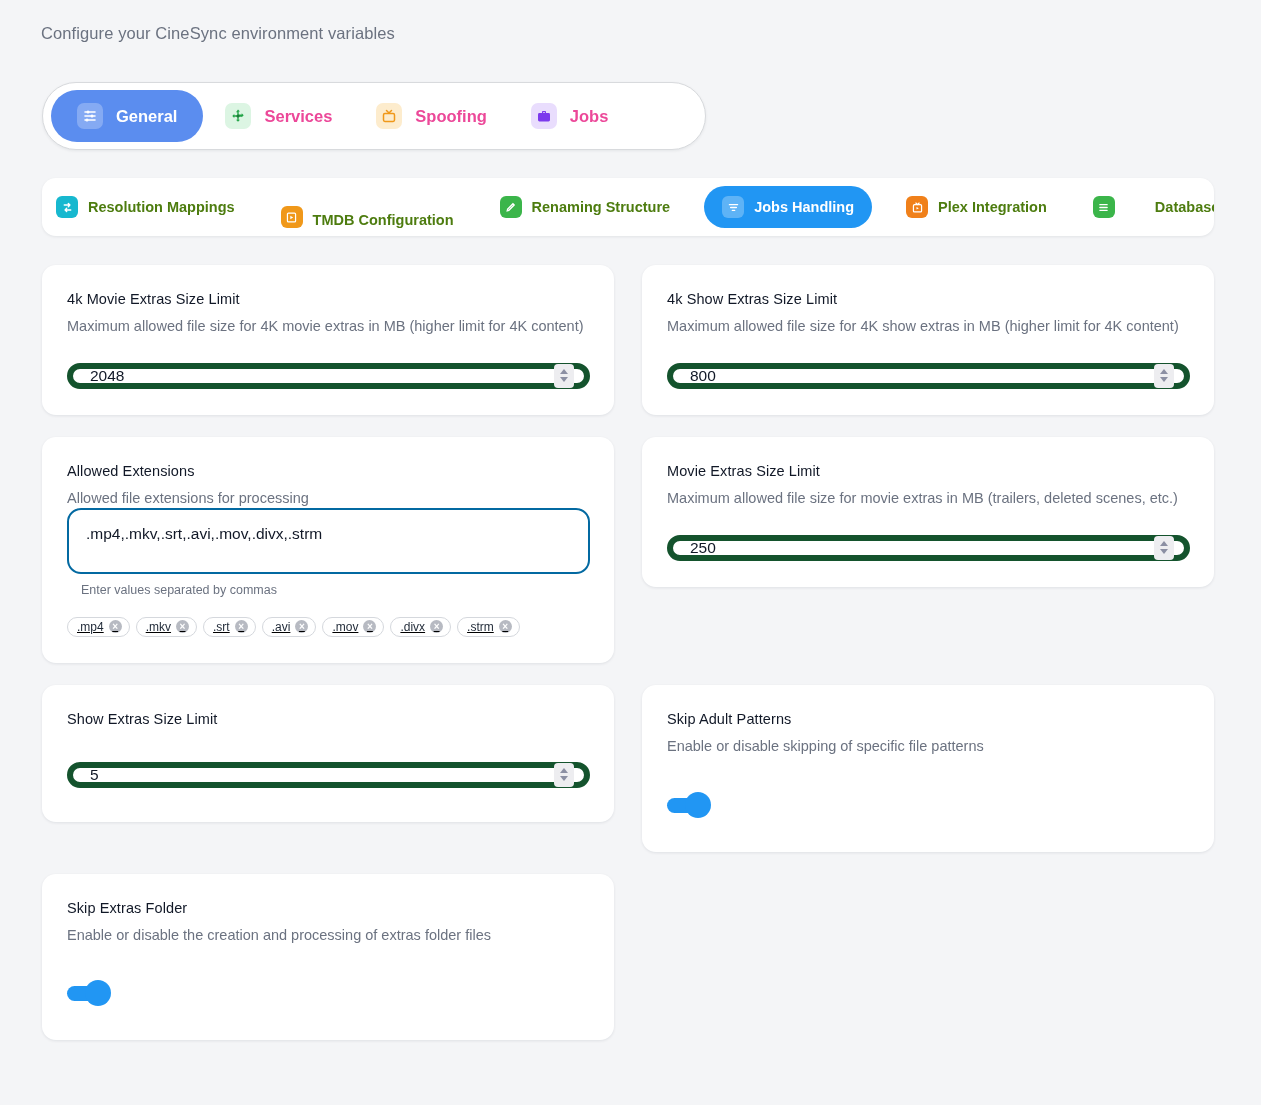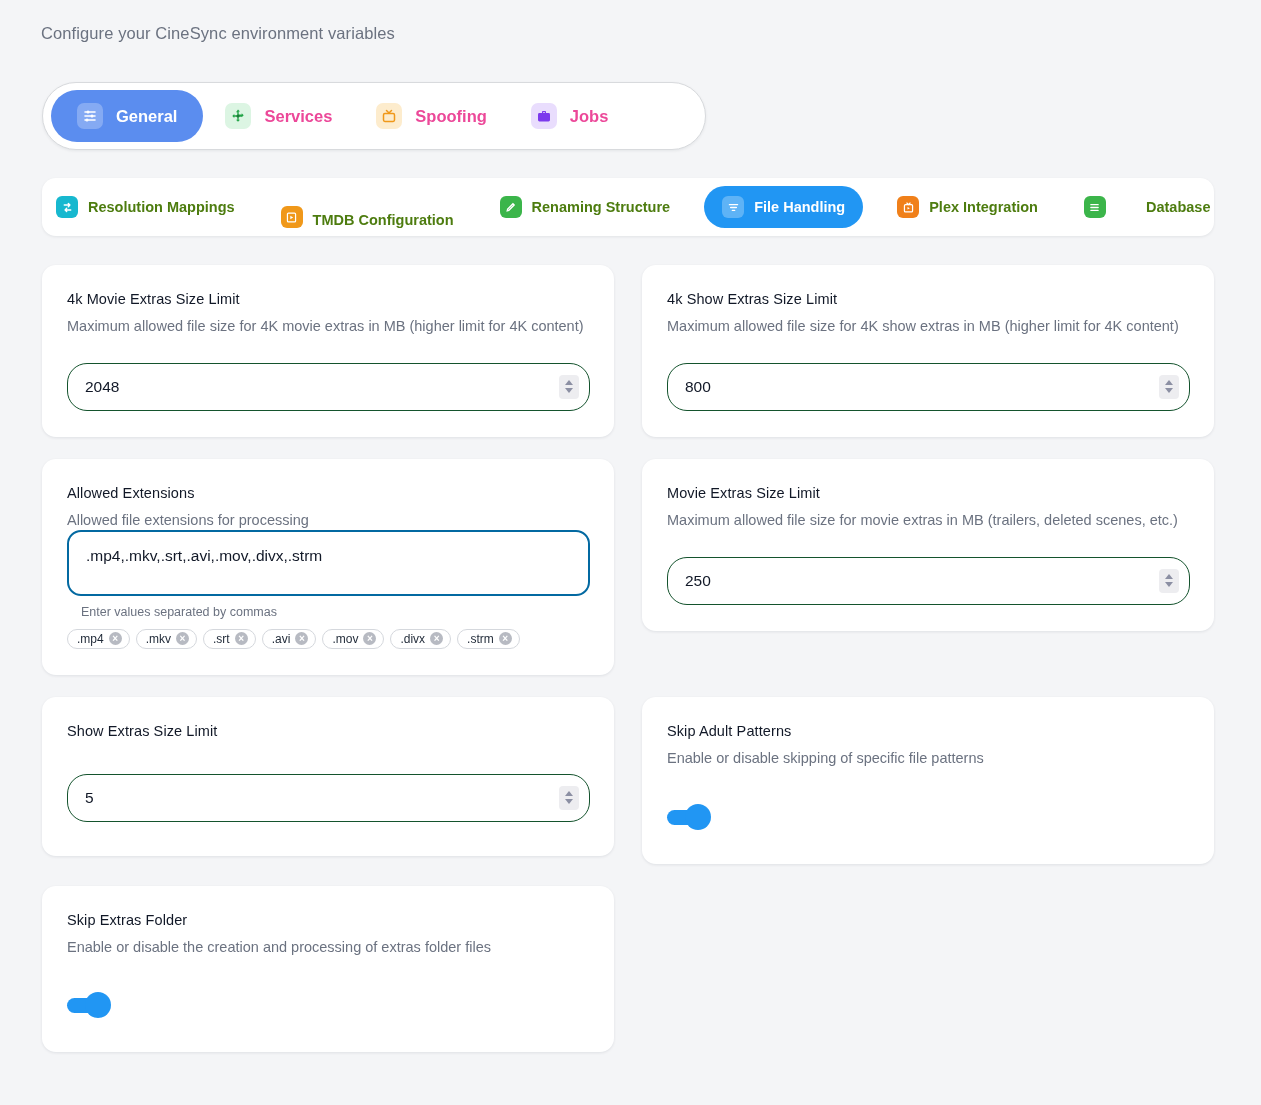--- a/index.html
+++ b/index.html
@@ -124,22 +124,22 @@
     margin-top: 10px;
     font-size: 14.5px;
     color: #6b7280;
     line-height: 1.3;
   }
 
   
   .num-field {
     margin-top: 27px;
     position: relative;
-    height: 48px;
-    border: 1px solid #14532d;
+    height: 26px;
+    border: 6px solid #14532d;
     border-radius: 20px;
     background: #fff;
     display: flex;
     align-items: center;
   }
   .num-value {
     padding-left: 17px;
     font-size: 15.5px;
     color: #111827;
   }
@@ -175,24 +175,25 @@
     color: #111827;
     line-height: 1.35;
   }
   .hint {
     margin-top: 9px;
     margin-left: 14px;
     font-size: 12.5px;
     color: #6b7280;
   }
   .chips {
-    margin-top: 10px;
+    margin-top: 20px;
     display: flex;
     flex-wrap: wrap;
     gap: 6px;
+    text-decoration: underline;
   }
   .chip {
     display: inline-flex;
     align-items: center;
     gap: 5px;
     height: 20px;
     padding: 0 7px 0 9px;
     border: 1px solid #d5d8dd;
     border-radius: 10px;
     background: #fff;
@@ -315,21 +316,21 @@
       </span>
       <span class="stab-label">Renaming Structure</span>
     </div>
 
     <div class="stab active" style="margin-left:20px;">
       <span class="ico-sm">
         <svg width="13" height="13" viewBox="0 0 16 16" fill="none" stroke="#ffffff" stroke-width="1.7" stroke-linecap="round">
           <path d="M3 4.5h10M4.5 8h7M6.5 11.5h3"></path>
         </svg>
       </span>
-      <span class="stab-label">File Handling</span>
+      <span class="stab-label">Jobs Handling</span>
     </div>
 
     <div class="stab" style="margin-left:20px;">
       <span class="ico-sm" style="background:#f0801a">
         <svg width="13" height="13" viewBox="0 0 16 16" fill="none" stroke="#ffffff" stroke-width="1.5">
           <rect x="3" y="4.5" width="10" height="9" rx="1.3"></rect>
           <path d="M6 2.5L8 4.5M10 2.5L8 4.5" stroke-linecap="round"></path>
           <path d="M6.8 7.5v3l2.8-1.5z" fill="#ffffff" stroke="none"></path>
         </svg>
       </span>

